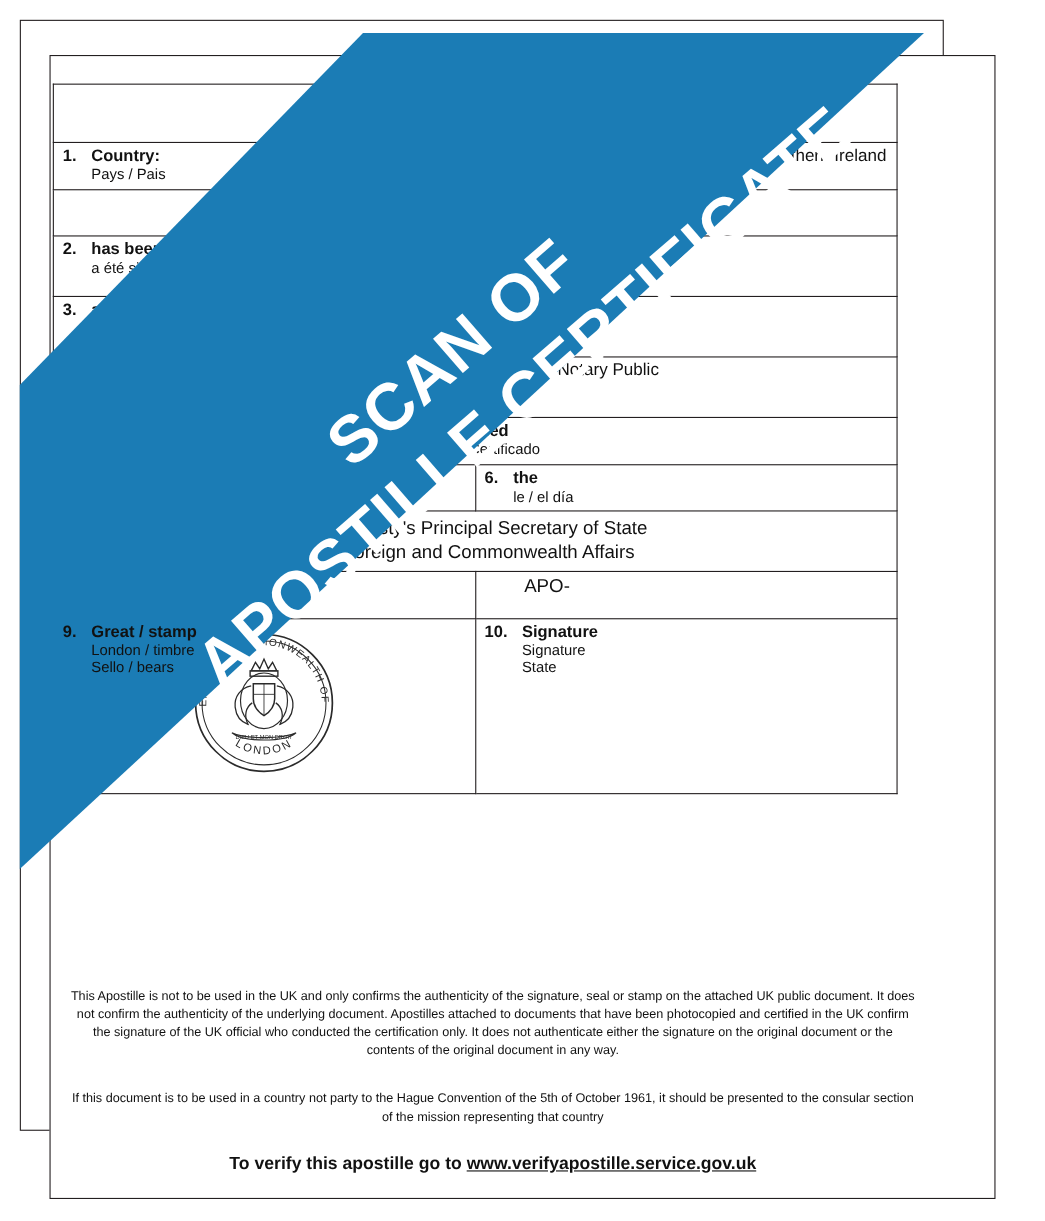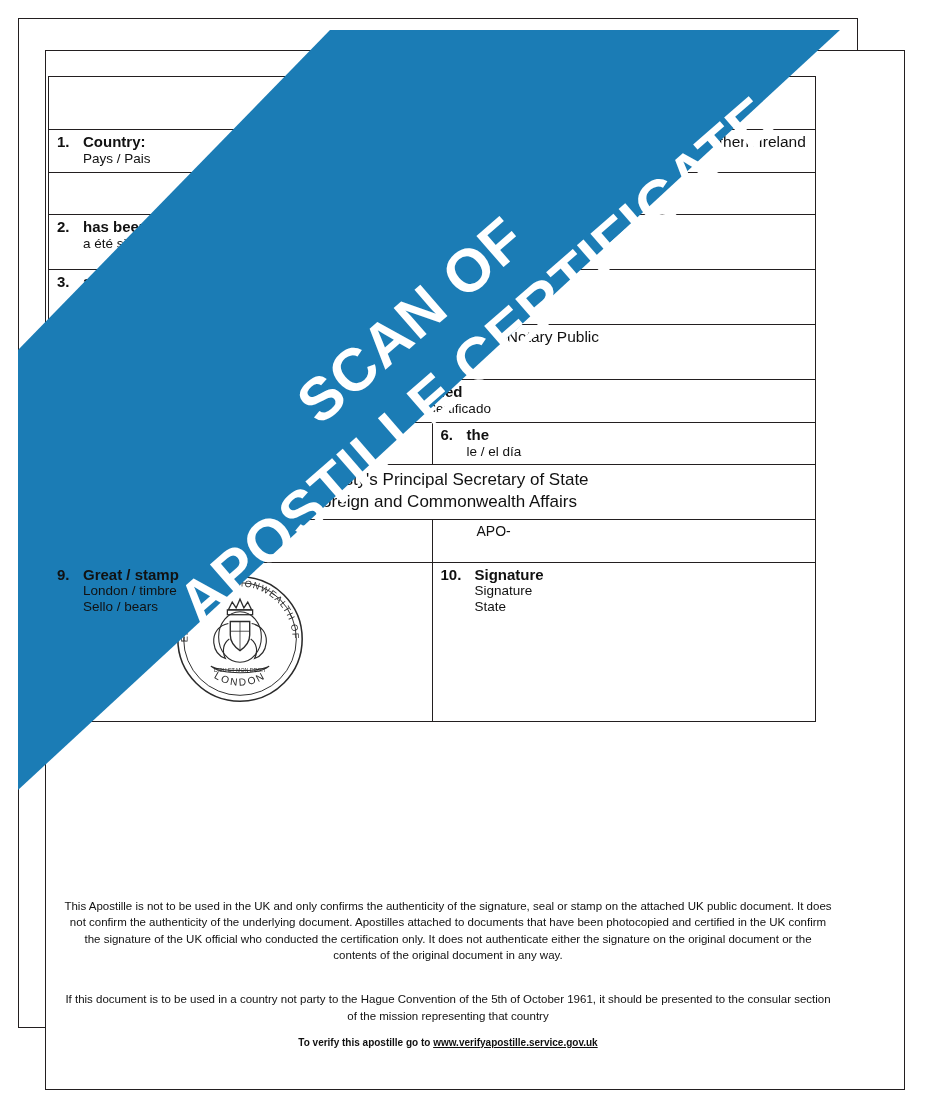--- a/index.html
+++ b/index.html
@@ -115,23 +115,23 @@
     position: absolute;
     left: 64px;
     top: 898px;
     width: 768px;
     text-align: center;
     font-size: 11.5px;
     line-height: 1.42;
   }
   .footnote .p2 { margin-top: 28px; }
   .footnote .p3 {
-    margin-top: 12px;
-    font-weight: bold;
-    font-size: 10px;
+    margin-top: 24px;
+    font-weight: bold;
+    font-size: 16px;
   }
   .footnote .p3 u { text-decoration: underline; }
 
   
   #banner {
     position: absolute;
     left: 0; top: 0;
     width: 950px; height: 1110px;
     pointer-events: none;
   }
@@ -287,21 +287,21 @@
         <td>
           <div class="two-col">
             <div class="k num">8.</div>
             <div class="b">
               <div class="lbl-bold">Number</div>
               <div class="lbl-sub">sous no / bajo el numero</div>
             </div>
           </div>
         </td>
         <td>
-          <div class="val" style="font-size:14px; padding-left:36px;">APO-</div>
+          <div class="val" style="font-size:17px; padding-left:36px;">APO-</div>
         </td>
       </tr>
 
       <tr>
         <td class="seal-cell">
           <div class="two-col" style="position:relative; z-index:2;">
             <div class="k num">9.</div>
             <div class="b">
               <div class="lbl-bold">Great / stamp</div>
               <div class="lbl-sub">London / timbre</div>

